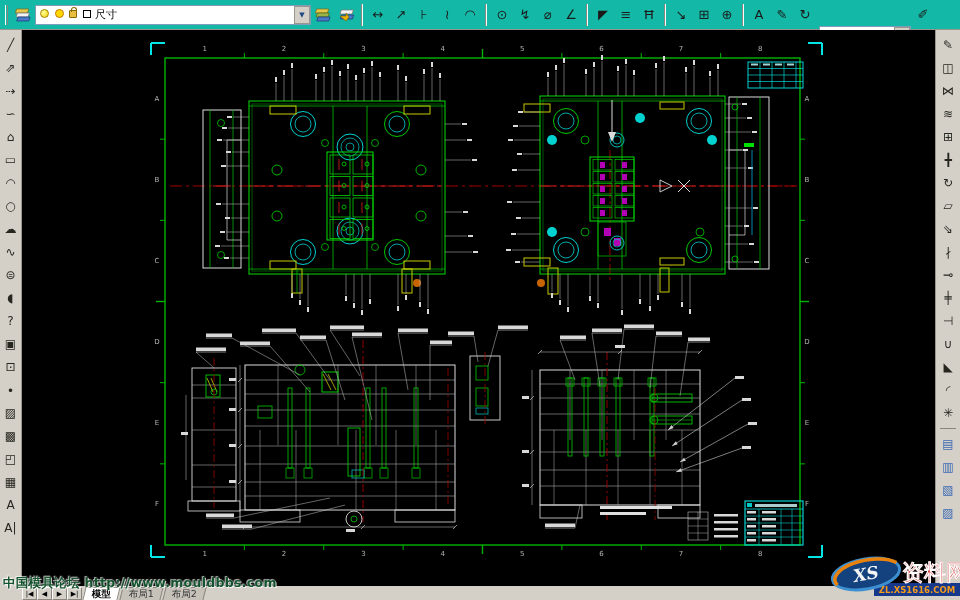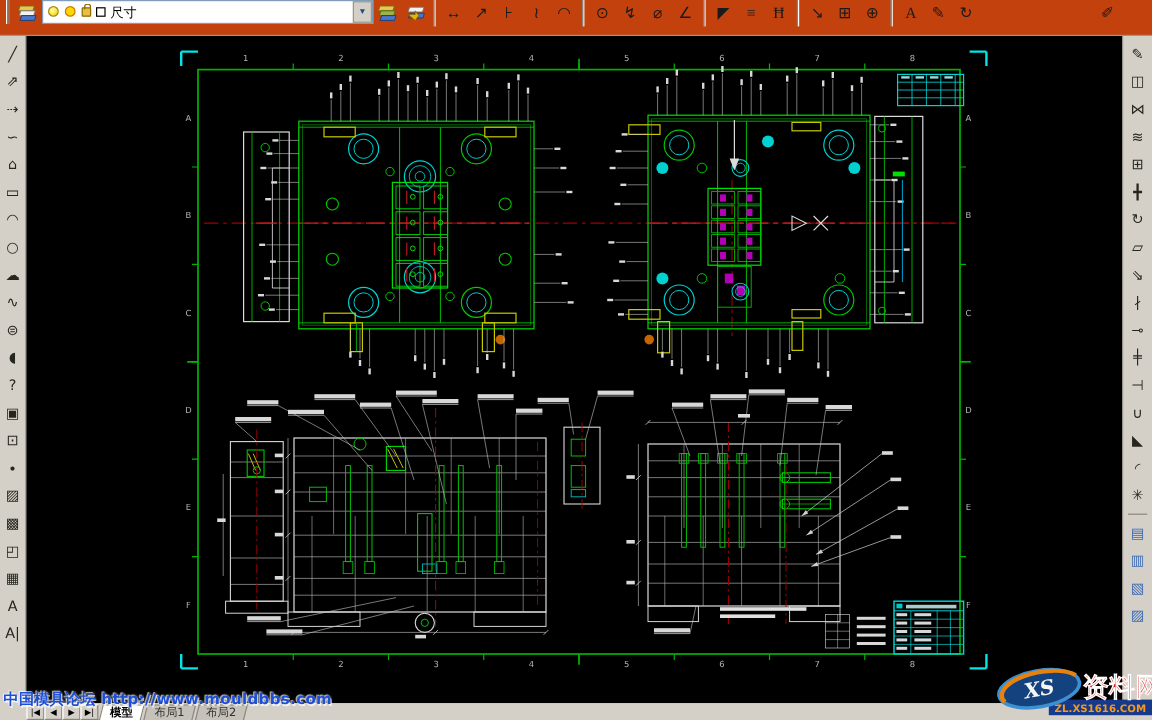--- a/index.html
+++ b/index.html
@@ -2,22 +2,22 @@
 <html><head>
 <meta charset="utf-8">
 <style>
   * { margin:0; padding:0; box-sizing:border-box; }
   html,body { width:960px; height:600px; overflow:hidden; background:#d4d0c8;
               font-family:"DejaVu Sans","Liberation Sans",sans-serif; }
   .app { position:relative; width:960px; height:600px; }
 
   
   .toolbar-top { position:absolute; left:0; top:0; width:960px; height:30px;
-    background:#c2410c; border-bottom:1px solid #9a968e; display:flex; align-items:flex-start;
-    padding-left:2px; gap:1px;font-family:Liberation Serif, serif; }
+    background:#14b8a6; border-bottom:1px solid #9a968e; display:flex; align-items:center;
+    padding-left:2px; gap:1px; }
   .grip { width:3px; height:20px; border-left:1px solid #fff; border-right:1px solid #8a867e; margin:0 3px; }
   .sep  { width:2px; height:22px; border-left:1px solid #8a867e; border-right:1px solid #fff; margin:0 3px; }
   .tbtn { width:22px; height:22px; display:flex; align-items:center; justify-content:center;
     font-size:13px; color:#1a1a1a; border:1px solid transparent; }
   .combo { height:20px; background:#fff; border:1px solid #7f9db9; display:flex; align-items:center;
     font-size:11px; color:#000; }
   .combo .cval { flex:1; padding-left:3px; white-space:nowrap; overflow:hidden; }
   .combo .carrow { width:16px; height:18px; background:#d4d0c8; border:1px solid #9a968e;
     display:flex; align-items:center; justify-content:center; font-size:7px; color:#204a87; }
   .layer-combo { width:276px; }
@@ -49,21 +49,21 @@
     display:flex; align-items:flex-end; font-size:9.5px; }
   .navbtn { width:15px; height:13px; background:#d4d0c8; border:1px solid; border-color:#fff #8a867e #8a867e #fff;
     font-size:7px; display:flex; align-items:center; justify-content:center; color:#000; }
   .tab { height:13px; padding:0 7px; border:1px solid #8a867e; border-bottom:none;
     background:#c6c2ba; color:#333; display:flex; align-items:center; transform:skewX(-14deg); margin-left:2px; }
   .tab > span { transform:skewX(14deg); }
   .tab.active { background:#fff; color:#000; font-weight:bold; }
 
   
   .forum-mark { position:absolute; left:3px; top:575px; z-index:60; font-size:12.5px; font-weight:bold;
-    color:#1d4ed8; letter-spacing:.3px;
+    color:#14532d; letter-spacing:.3px;
     text-shadow:0 0 2px rgba(255,255,255,.95), 1px 1px 0 rgba(255,255,255,.7), -1px -1px 0 rgba(255,255,255,.55); }
   .logo-mark { position:absolute; right:0; bottom:0; width:134px; height:48px; z-index:70; }
 </style>
 </head>
 <body>
 
 <div class="app">
 
   <div class="toolbar-top">
     <div class="grip"></div>

